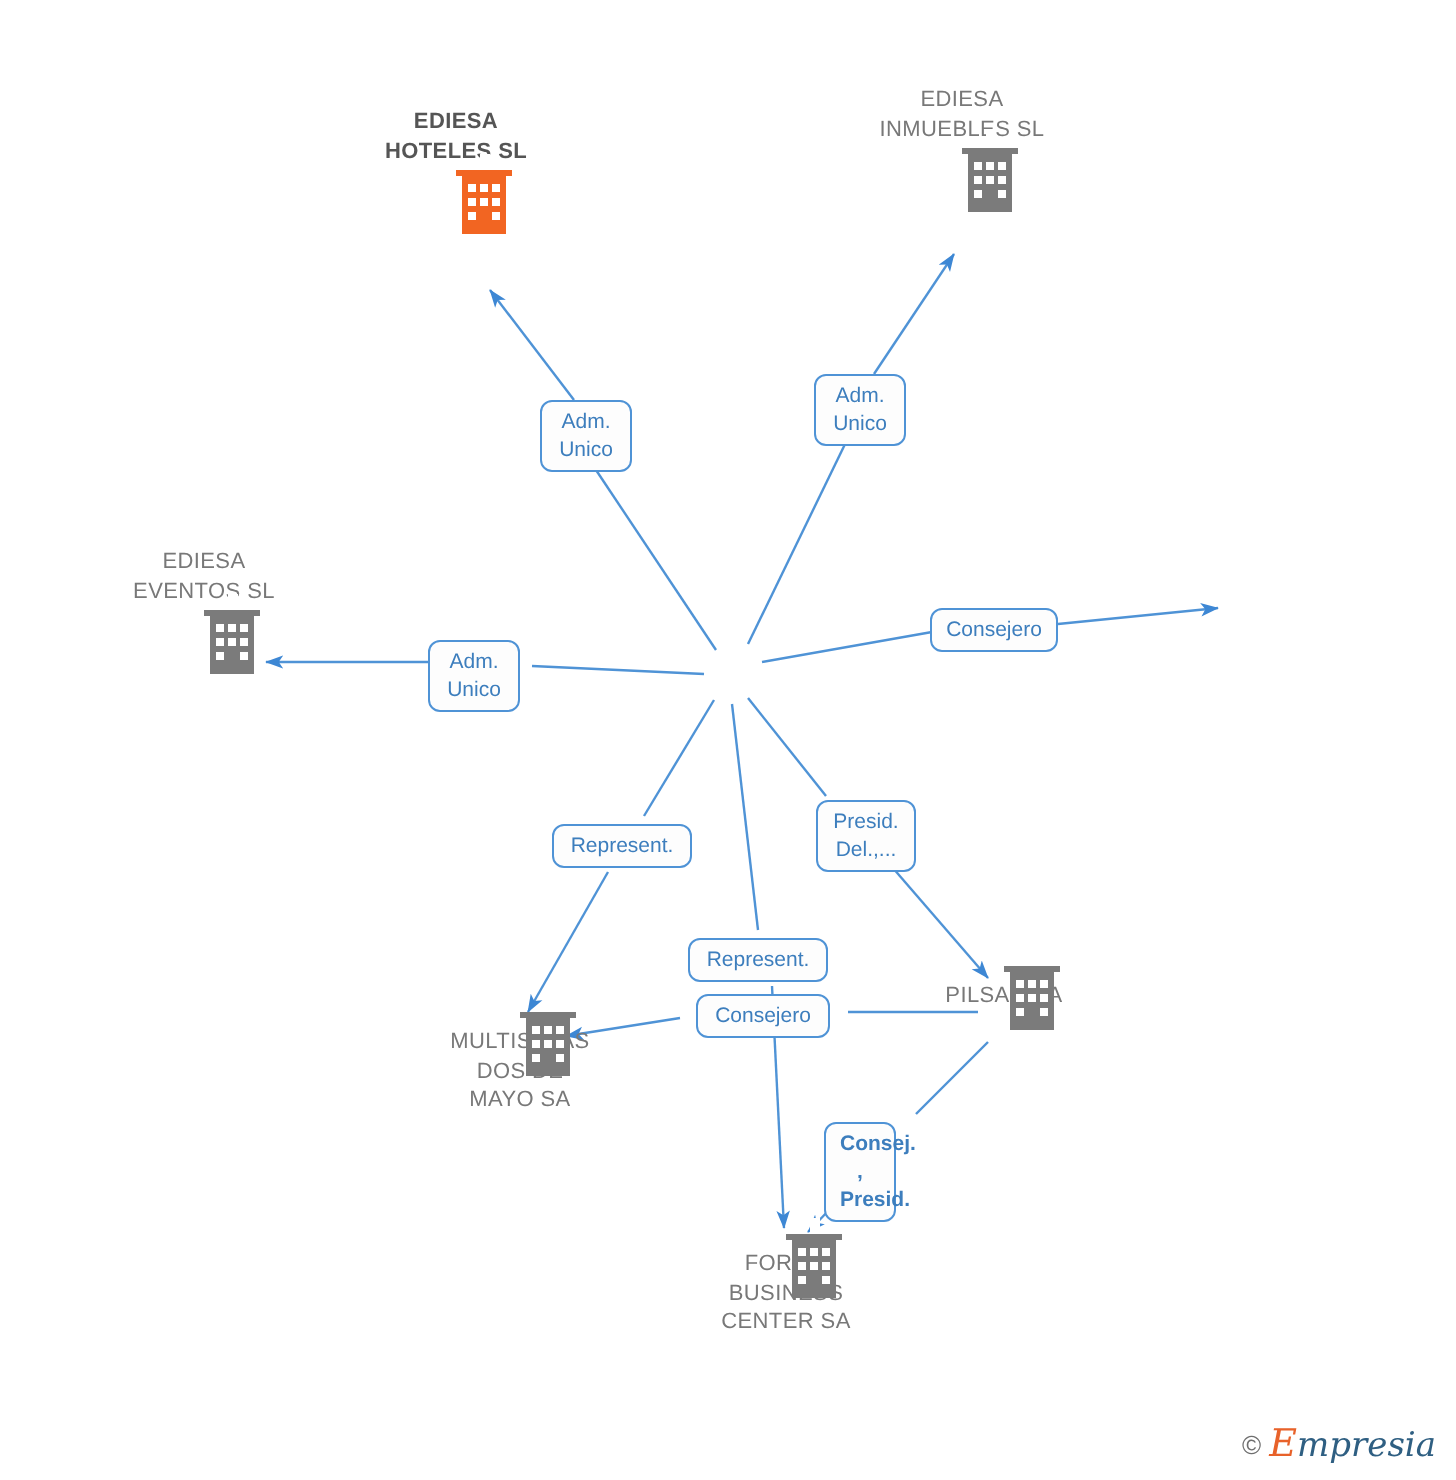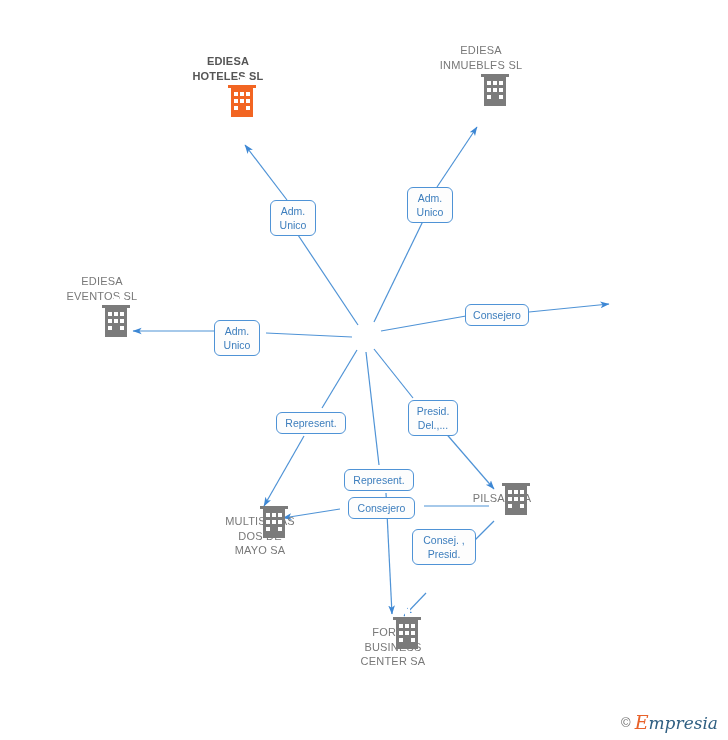--- a/index.html
+++ b/index.html
@@ -208,21 +208,21 @@
   <div class="elabel" style="left:407px;top:187px;width:46px;">Adm.
 Unico</div>
   <div class="elabel" style="left:465px;top:304px;width:64px;">Consejero</div>
   <div class="elabel" style="left:214px;top:320px;width:46px;">Adm.
 Unico</div>
   <div class="elabel" style="left:276px;top:412px;width:70px;">Represent.</div>
   <div class="elabel" style="left:408px;top:400px;width:50px;">Presid.
 Del.,...</div>
   <div class="elabel" style="left:344px;top:469px;width:70px;">Represent.</div>
   <div class="elabel" style="left:348px;top:497px;width:67px;">Consejero</div>
-  <div class="elabel" style="left:412px;top:529px;width:64px;">Consej. ,
+  <div class="elabel" style="left:412px;top:561px;width:36px;font-weight:bold;">Consej. ,
 Presid.</div>
 
   <div id="watermark">
     <span class="cmark">©</span>
     <span>
       <span class="wm-e">E</span><span class="wm-rest">mpresia</span>
     </span>
   </div>
 
 </div>

